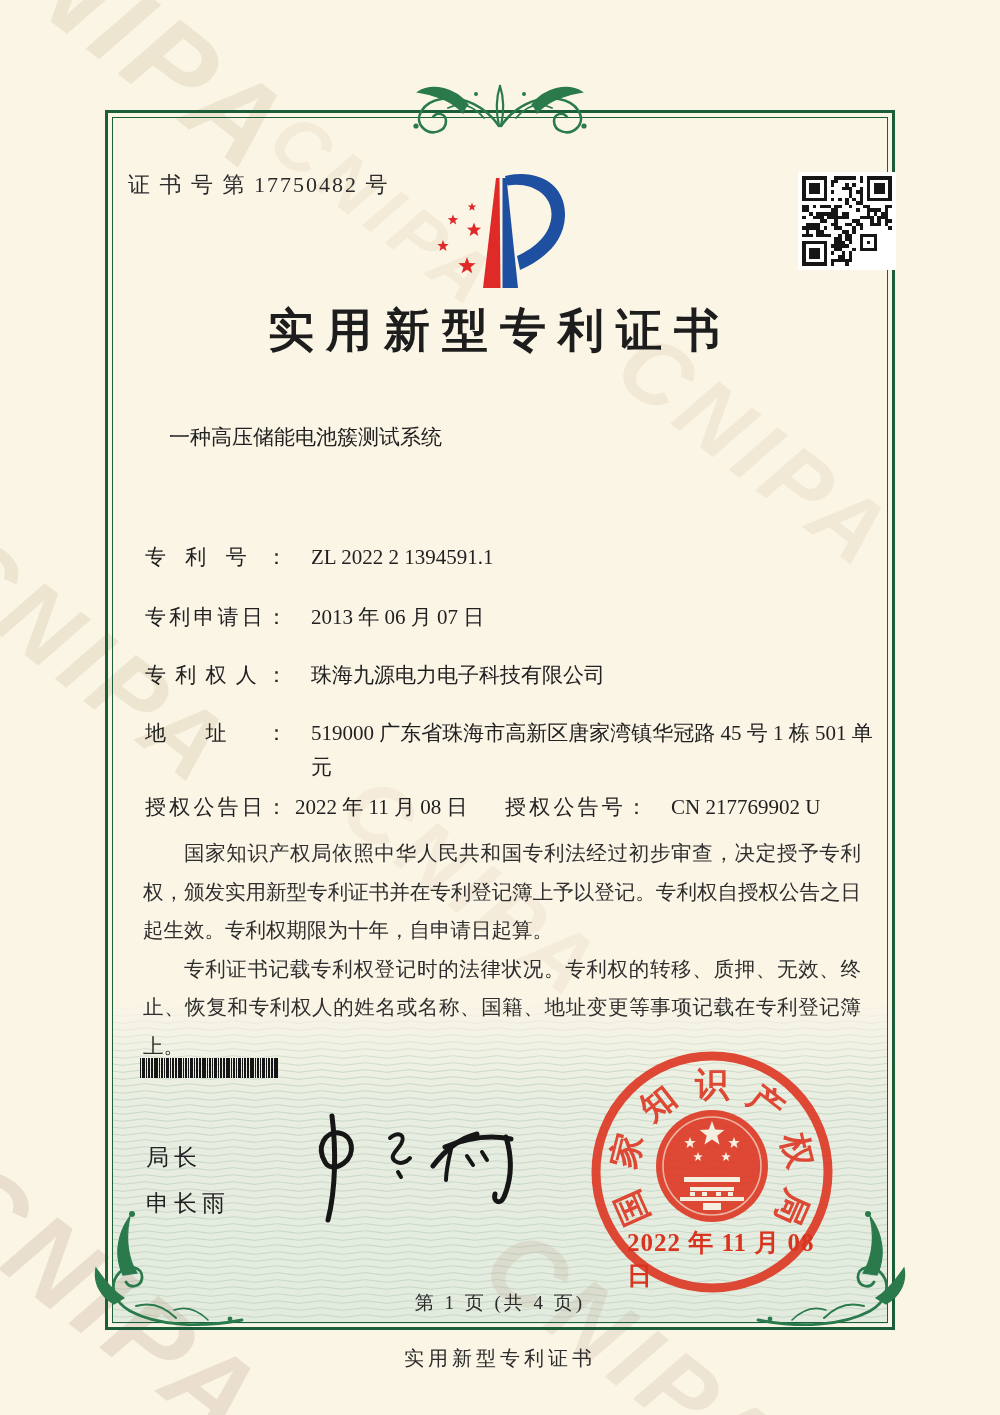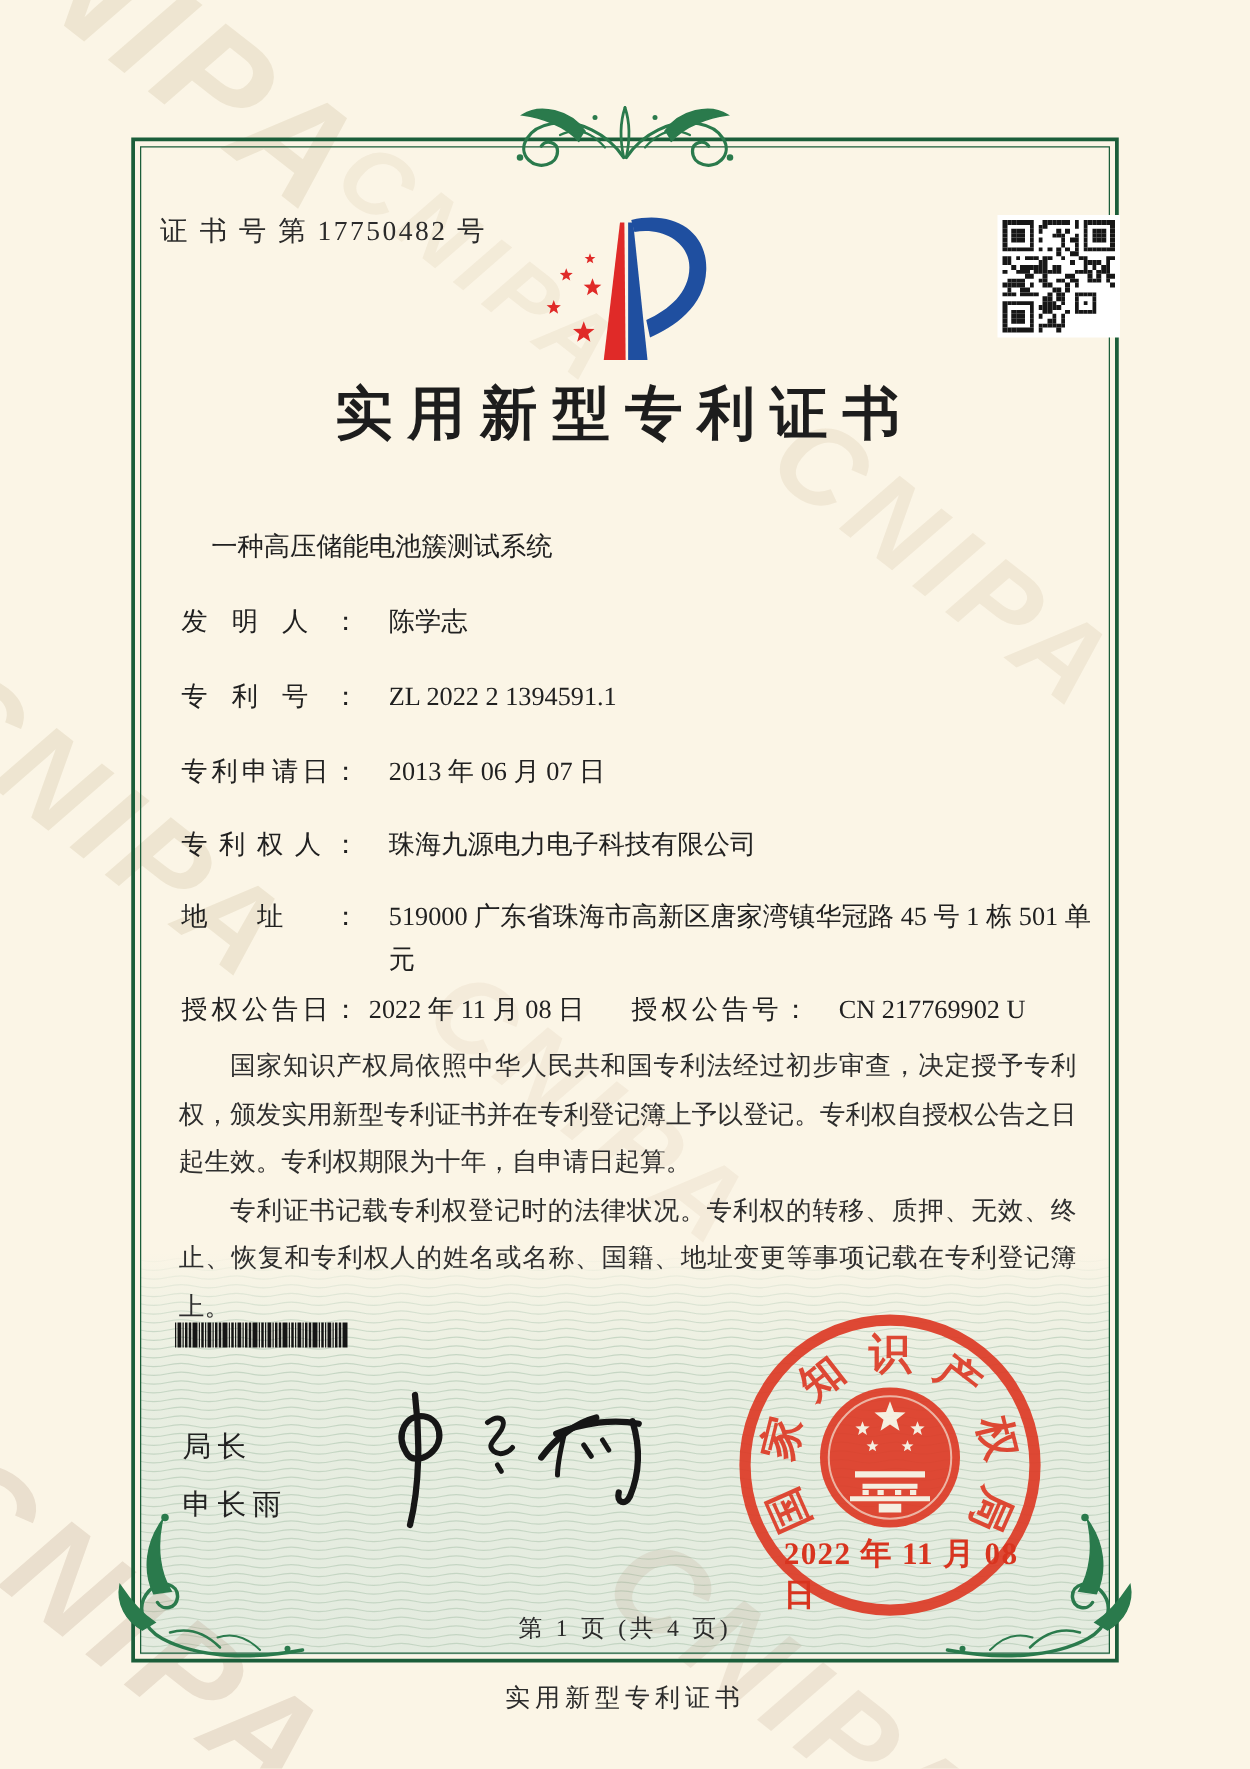--- a/index.html
+++ b/index.html
@@ -471,24 +471,20 @@
         <i style="grid-area: 25 / 7;"></i>
         <i style="grid-area: 25 / 9;"></i>
         <i style="grid-area: 25 / 13;"></i>
       </div>
 
     <div class="title">实用新型专利证书</div>
 
     <div class="row" style="top:420px">
       <span class="fvalue">一种高压储能电池簇测试系统</span>
     </div>
-    <div class="row" style="top:480px">
-      <span class="flabel">发明人：</span>
-      <span class="fvalue">陈学志</span>
-    </div>
     <div class="row" style="top:540px">
       <span class="flabel">专利号：</span>
       <span class="fvalue">ZL 2022 2 1394591.1</span>
     </div>
     <div class="row" style="top:600px">
       <span class="flabel">专利申请日：</span>
       <span class="fvalue">2013 年 06 月 07 日</span>
     </div>
     <div class="row" style="top:658px">
       <span class="flabel">专利权人：</span>

